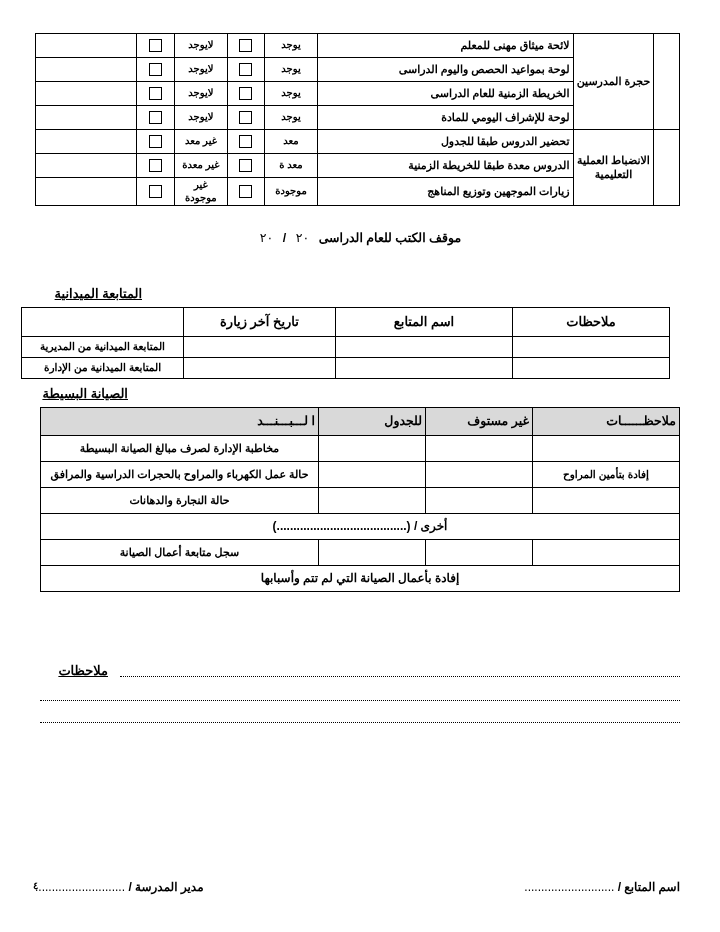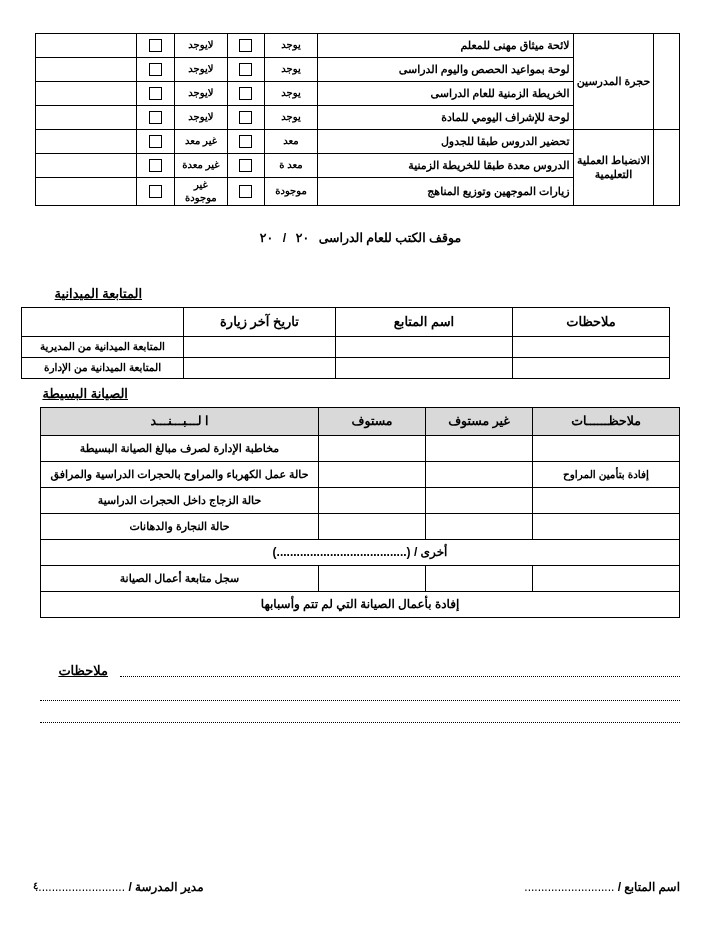--- a/index.html
+++ b/index.html
@@ -68,21 +68,21 @@
   .books-line {
     position: absolute;
     top: 230px;
     right: 40px;
     width: 645px;
     text-align: center;
     font-size: 12.5px;
     font-weight: bold;
     letter-spacing: 0.5px;
   }
-  .books-line .yr { margin: 0 6px; font-weight: bold; }
+  .books-line .yr { margin: 0 6px; font-weight: normal; }
   .books-note {
     position: absolute;
     top: 254px;
     right: 40px;
     width: 645px;
     text-align: center;
     font-size: 11.5px;
     font-weight: bold;
   }
 
@@ -120,20 +120,21 @@
     top: 407px;
     right: 40px;
     width: 640px;
   }
   .maint-wrap td { height: 23px; }
   .maint-wrap tr.hdr td {
     background: #d9d9d9;
     font-size: 12.5px;
     height: 25px;
     letter-spacing: 1px;
+    text-align: right;
   }
   .mt-c1 { width: 140px; }
   .mt-c2 { width: 100px; }
   .mt-c3 { width: 100px; }
   .mt-item { text-align: center; font-size: 11px; }
   .mt-other { text-align: center; font-size: 12px; }
 
   
   .dots {
     position: absolute;
@@ -275,41 +276,35 @@
     </table>
   </div>
 
   <div class="sec-title" id="sec-maint">الصيانة البسيطة</div>
   <div class="maint-wrap">
     <table>
       <tbody>
         <tr class="hdr">
           <td class="mt-c1">ملاحظــــــات</td>
           <td class="mt-c2">غير مستوف</td>
-          <td class="mt-c3">مستوف</td>
+          <td class="mt-c3">للجدول</td>
           <td>ا لـــبـــنـــد</td>
         </tr>
 
         <tr>
           <td></td>
           <td></td>
           <td></td>
           <td class="mt-item">مخاطبة الإدارة لصرف مبالغ الصيانة البسيطة</td>
         </tr>
         <tr>
           <td>إفادة بتأمين المراوح</td>
           <td></td>
           <td></td>
           <td class="mt-item">حالة عمل الكهرباء والمراوح بالحجرات الدراسية والمرافق</td>
-        </tr>
-        <tr>
-          <td></td>
-          <td></td>
-          <td></td>
-          <td class="mt-item">حالة الزجاج داخل الحجرات الدراسية</td>
         </tr>
         <tr>
           <td></td>
           <td></td>
           <td></td>
           <td class="mt-item">حالة النجارة والدهانات</td>
         </tr>
         <tr>
           <td class="mt-other" colspan="4">أخرى / (.......................................)</td>
         </tr>

